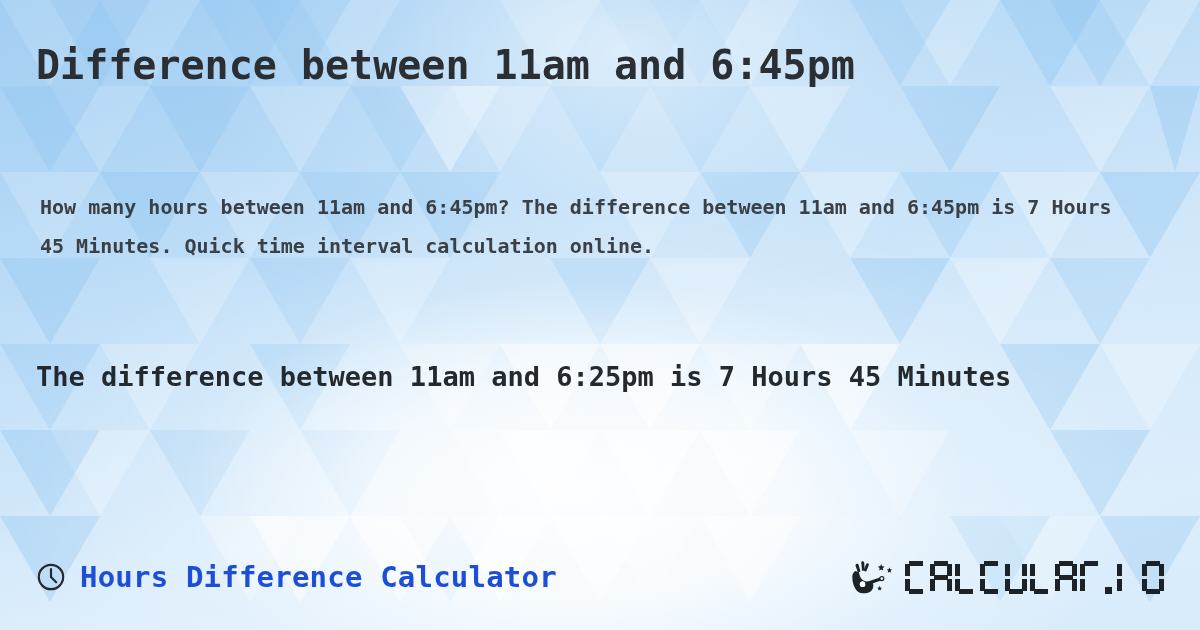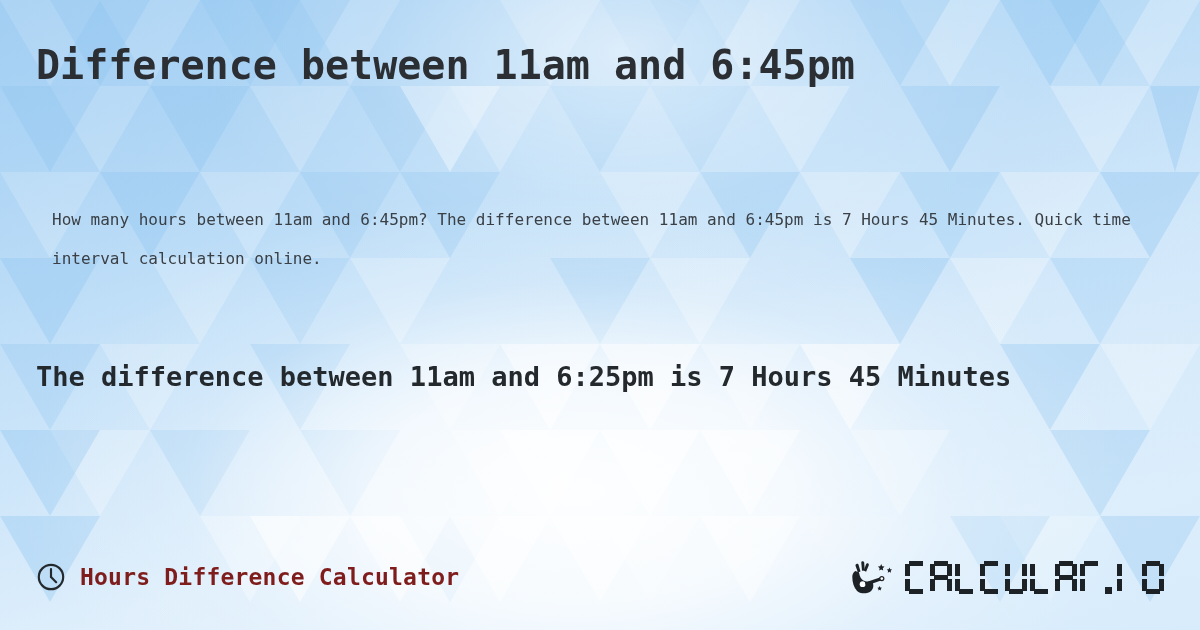--- a/index.html
+++ b/index.html
@@ -58,25 +58,25 @@
     letter-spacing: 0px;
     color: #2b2f33;
     white-space: nowrap;
   }
 
   .intro-paragraph {
     position: absolute;
     left: 36px;
     top: 184px;
     width: 1105px;
-    margin: 16px;
+    margin: 4px;
     font-family: "DejaVu Sans Mono", monospace;
-    font-size: 16px;
+    font-size: 20px;
     line-height: 39px;
-    font-weight: normal;
+    font-weight: bold;
     color: #3a4046;
   }
 
   .result-heading {
     position: absolute;
     left: 36px;
     top: 354px;
     width: 1055px;
     margin: 0;
     font-family: "DejaVu Sans Mono", monospace;
@@ -104,23 +104,23 @@
     gap: 14px;
   }
   .clock-icon {
     display: block;
     width: 30px;
     height: 30px;
     flex: 0 0 auto;
   }
   .footer-label {
     font-family: "DejaVu Sans Mono", monospace;
-    font-size: 23px;
+    font-size: 29px;
     font-weight: bold;
-    color: #7f1d1d;
+    color: #1d4ed8;
     white-space: nowrap;
     letter-spacing: 0.2px;
   }
 
   
   .site-logo {
     display: flex;
     align-items: center;
     gap: 8px;
   }

